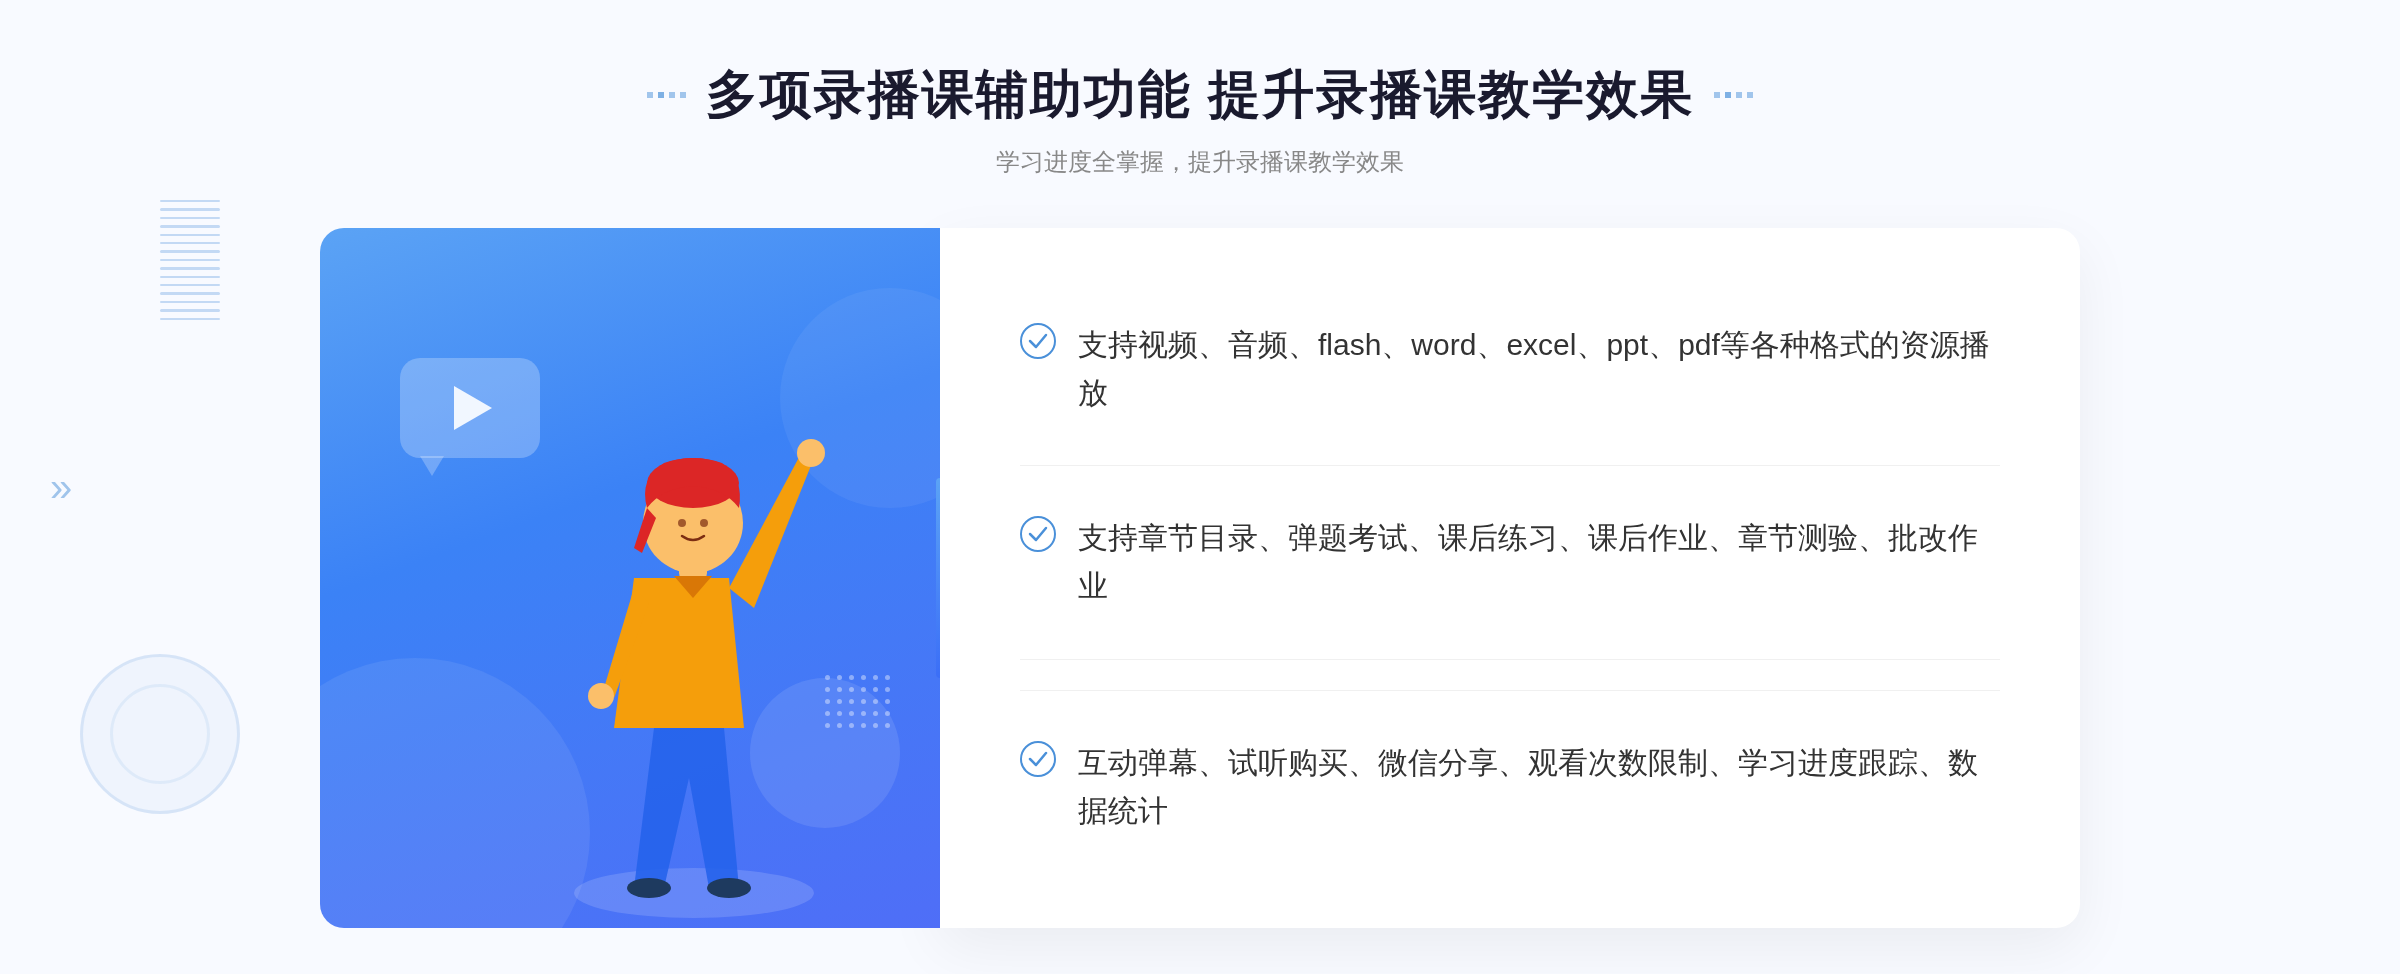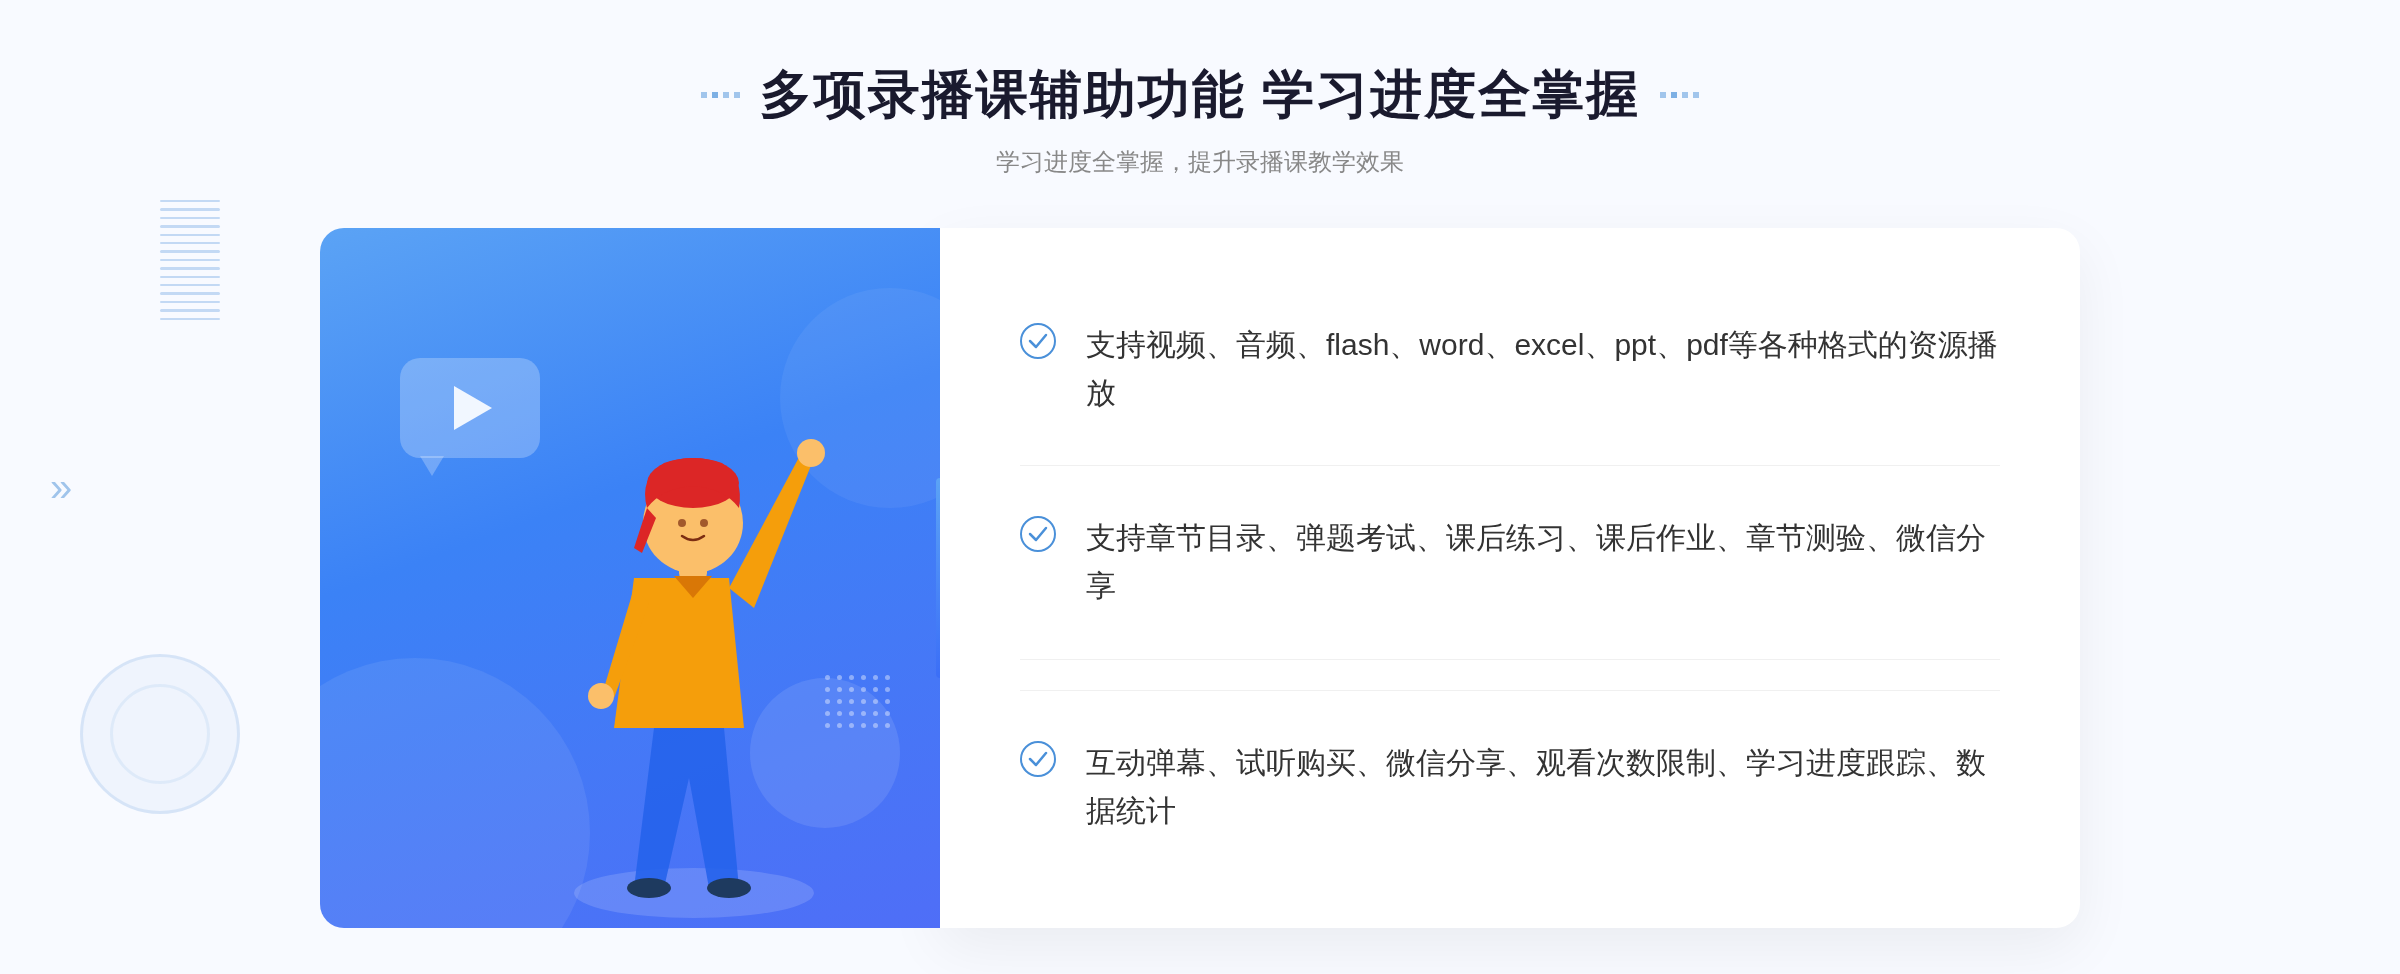--- a/index.html
+++ b/index.html
@@ -208,21 +208,21 @@
       display: flex;
       flex-direction: column;
       justify-content: space-around;
       box-shadow: 0 20px 60px rgba(0, 0, 0, 0.06);
     }
 
     
     .feature-item {
       display: flex;
       align-items: flex-start;
-      gap: 30px;
+      gap: 22px;
       padding: 18px 0;
     }
 
     .check-icon {
       width: 36px;
       height: 36px;
       flex-shrink: 0;
       margin-top: 2px;
     }
 
@@ -338,21 +338,21 @@
   </div>
 
   <div class="header-section">
     <div class="header-decorators">
       <div class="decorator-dots">
         <div class="decorator-dot"></div>
         <div class="decorator-dot"></div>
         <div class="decorator-dot"></div>
         <div class="decorator-dot"></div>
       </div>
-      <h1 class="main-title">多项录播课辅助功能 学习进度全掌握</h1>
+      <h1 class="main-title">多项录播课辅助功能 提升录播课教学效果</h1>
       <div class="decorator-dots">
         <div class="decorator-dot"></div>
         <div class="decorator-dot"></div>
         <div class="decorator-dot"></div>
         <div class="decorator-dot"></div>
       </div>
     </div>
     <p class="sub-title">学习进度全掌握，提升录播课教学效果</p>
   </div>
 
@@ -452,21 +452,21 @@
         <span class="feature-text">支持视频、音频、flash、word、excel、ppt、pdf等各种格式的资源播放</span>
       </div>
 
       <div class="feature-divider"></div>
 
       <div class="feature-item">
         <svg class="check-icon" viewBox="0 0 36 36" fill="none" xmlns="http://www.w3.org/2000/svg">
           <circle cx="18" cy="18" r="17" stroke="#4a90d9" stroke-width="2" fill="none"></circle>
           <polyline points="10,18 16,24 26,12" stroke="#4a90d9" stroke-width="2.5" fill="none" stroke-linecap="round" stroke-linejoin="round"></polyline>
         </svg>
-        <span class="feature-text">支持章节目录、弹题考试、课后练习、课后作业、章节测验、微信分享</span>
+        <span class="feature-text">支持章节目录、弹题考试、课后练习、课后作业、章节测验、批改作业</span>
       </div>
 
       <div class="feature-divider"></div>
 
 
       <div class="feature-divider"></div>
 
       <div class="feature-item">
         <svg class="check-icon" viewBox="0 0 36 36" fill="none" xmlns="http://www.w3.org/2000/svg">
           <circle cx="18" cy="18" r="17" stroke="#4a90d9" stroke-width="2" fill="none"></circle>

